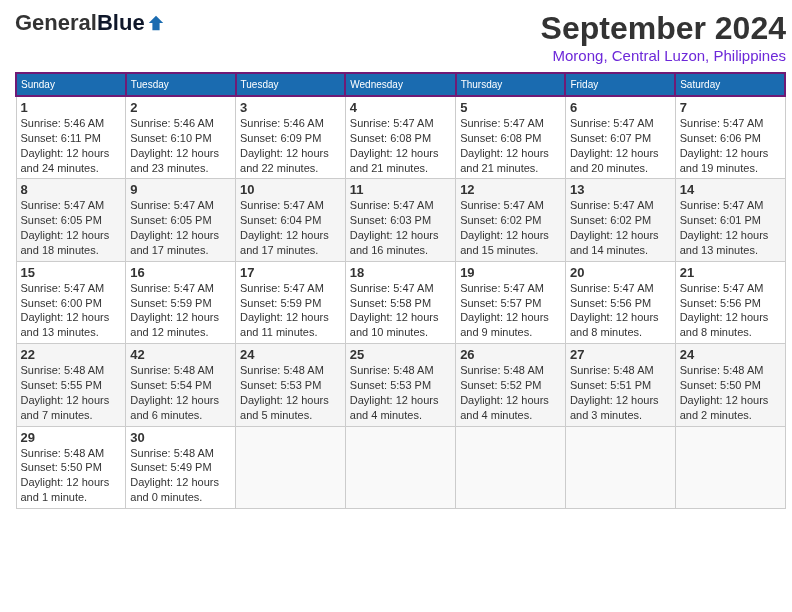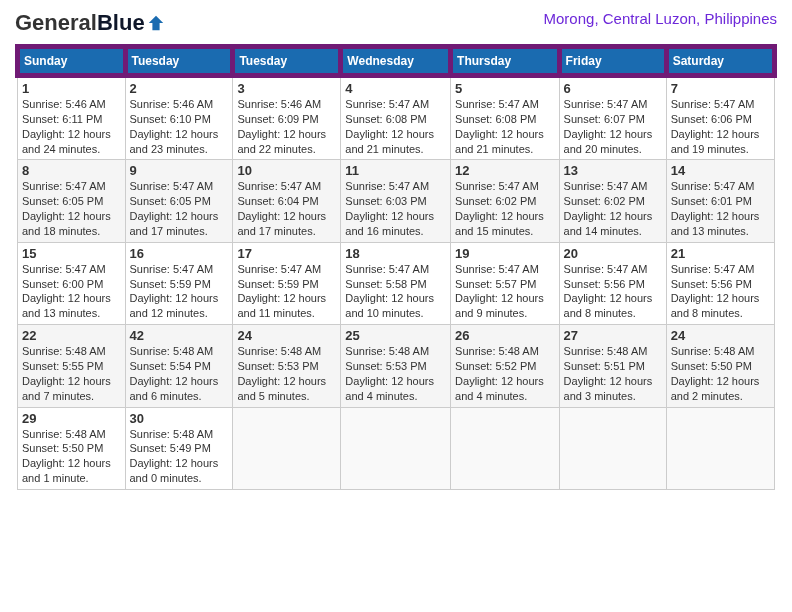--- a/index.html
+++ b/index.html
@@ -5,21 +5,21 @@
     * { margin: 0; padding: 0; box-sizing: border-box; }
     body {
       font-family: Arial, sans-serif;
       background: #fff;
       width: 792px;
       height: 612px;
       overflow: hidden;
     }
     .container {
       width: 792px;
-      padding: 10px 15px 10px 15px;
+      padding: 10px 6px 10px 15px;
     }
     .header-section {
       display: flex;
       justify-content: space-between;
       align-items: flex-start;
       margin-bottom: 8px;
     }
     .logo {
       display: flex;
       flex-direction: column;
@@ -54,23 +54,23 @@
     .calendar-table {
       width: 100%;
       border-collapse: collapse;
       font-size: 10px;
     }
     .calendar-table th {
       background: #1a6bb0;
       color: #fff;
       padding: 5px 4px;
       text-align: left;
-      font-size: 12px;
-      font-weight: bold;
-      border: 5px solid #701a75;
+      font-size: 10px;
+      font-weight: normal;
+      border: 2px solid #701a75;
     }
     .calendar-table td {
       border: 1px solid #ccc;
       vertical-align: top;
       padding: 3px 4px;
       width: 113px;
       height: 80px;
       background: #fff;
     }
     .calendar-table tr:nth-child(even) td {
@@ -104,20 +104,21 @@
     <div class="logo">
       <div class="logo-text">
         <span class="logo-general">General</span>
           <span class="logo-blue">Blue</span>
         <svg class="logo-icon" viewBox="0 0 20 20">
           <polygon points="10,2 18,10 14,10 14,18 6,18 6,10 2,10" fill="#1a6bb0"></polygon>
         </svg>
       </div>
     </div>
     <div class="title-section">
+      <div class="month-title">September 2024</div>
       <div class="location-title">Morong, Central Luzon, Philippines</div>
     </div>
   </div>
 
   <table class="calendar-table">
     <thead>
       <tr>
         <th>Sunday</th>
         <th>Tuesday</th>
         <th>Tuesday</th>

